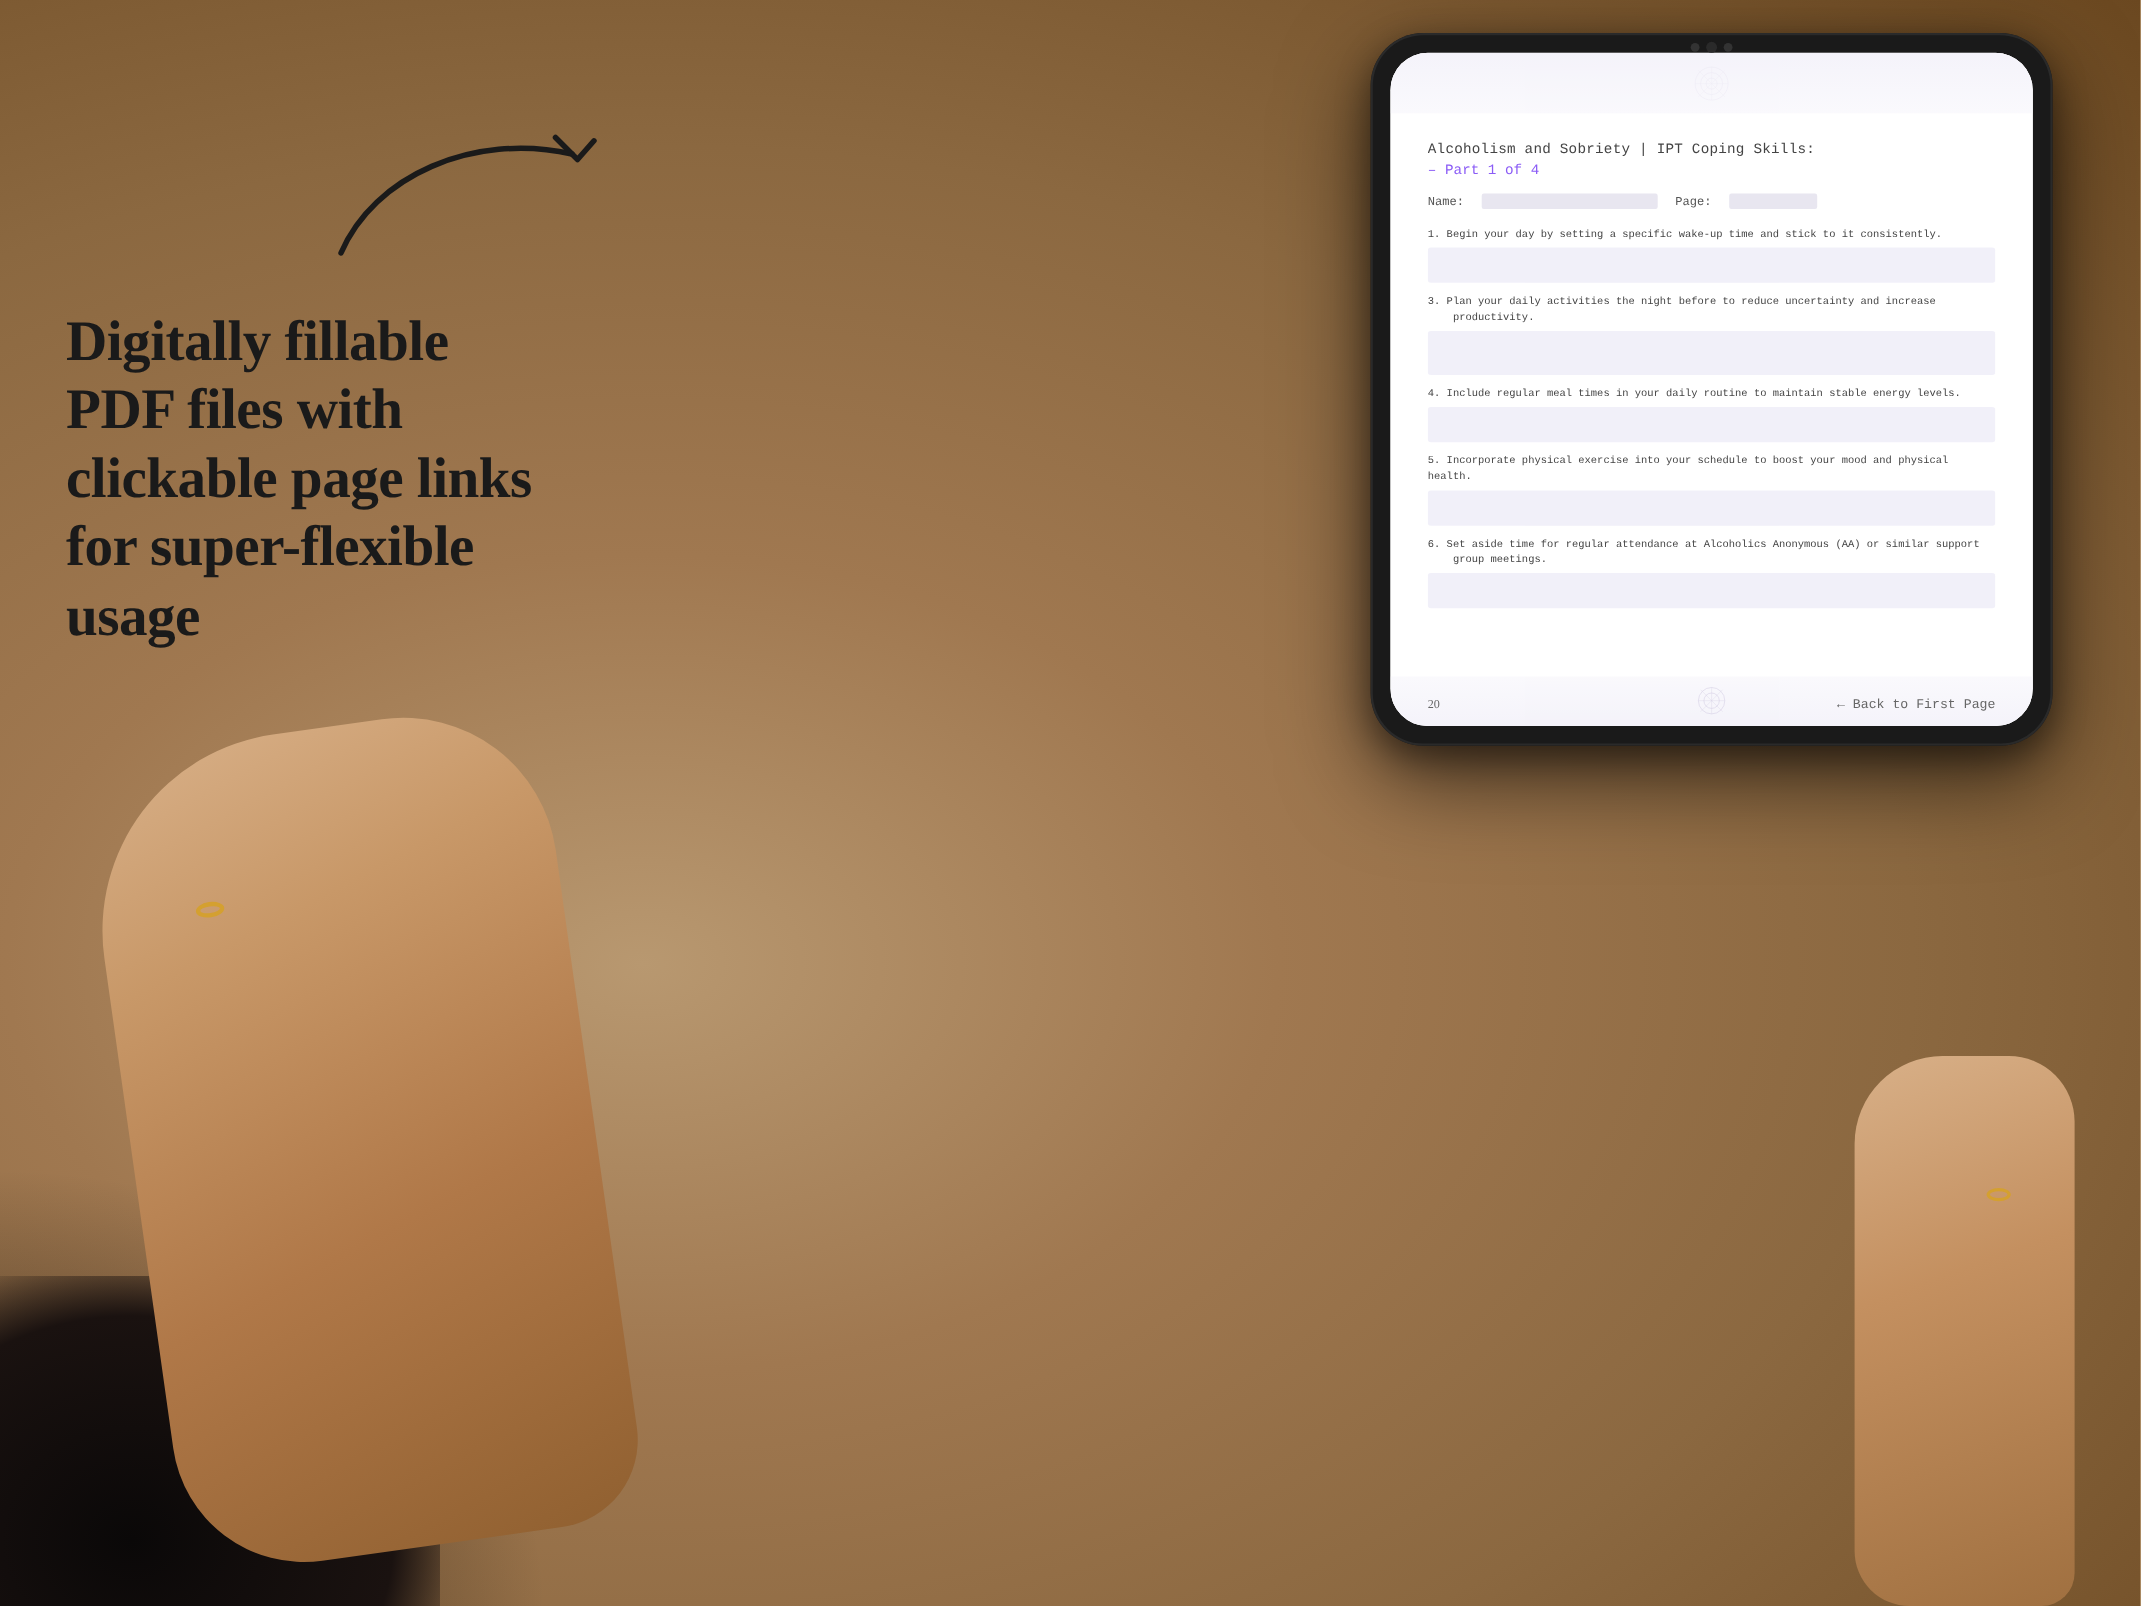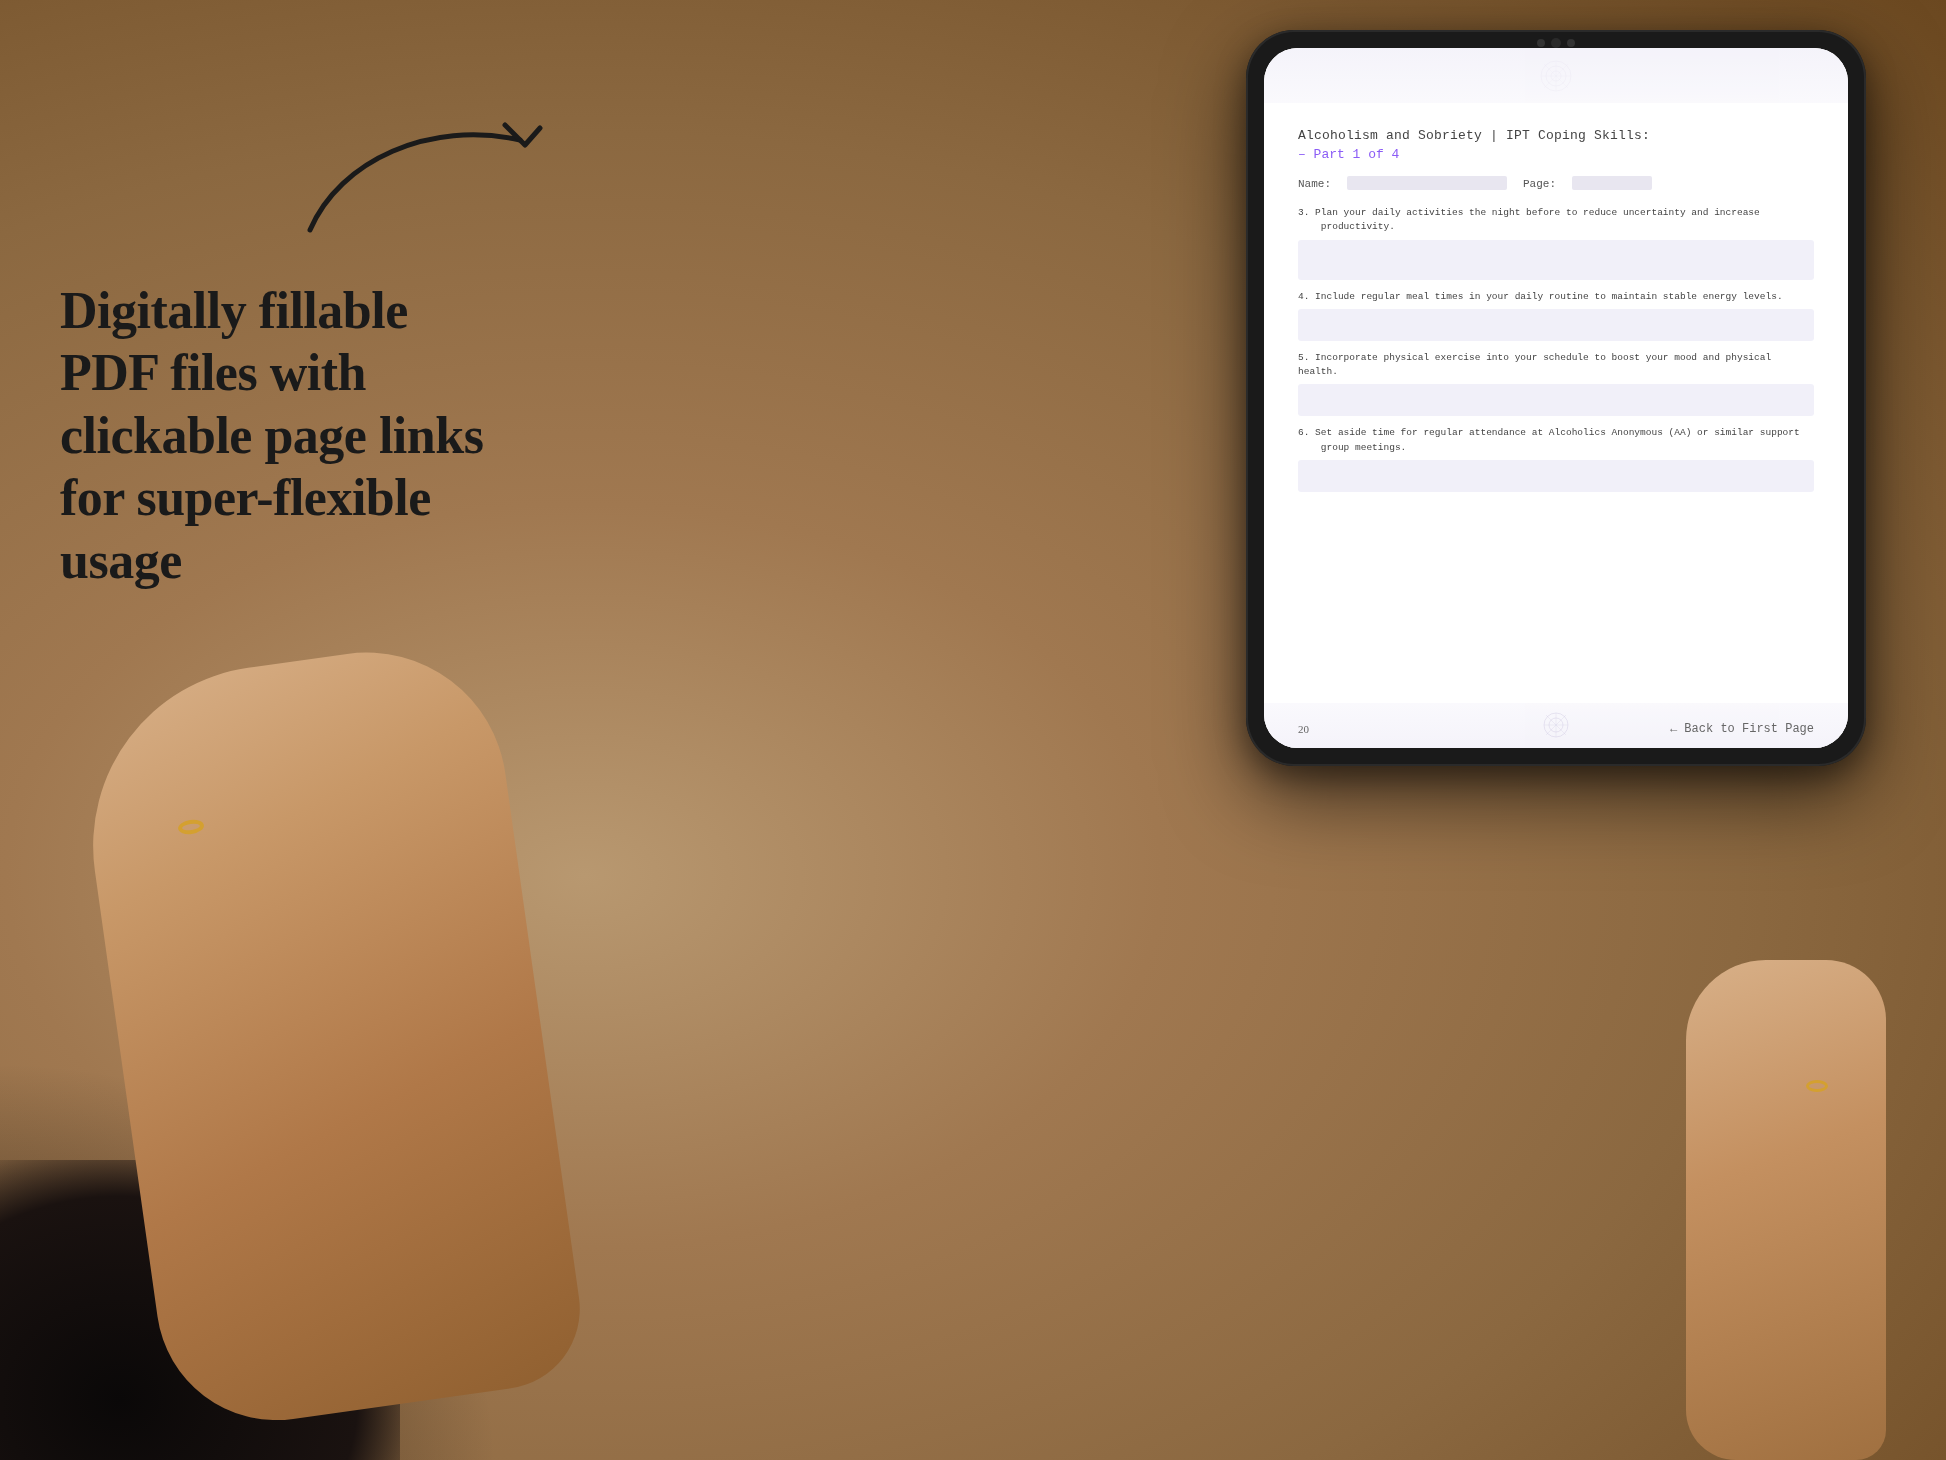--- a/index.html
+++ b/index.html
@@ -64,21 +64,21 @@
       height: 100%;
     }
 
     
     .tablet-wrapper {
       position: absolute;
       right: 80px;
       top: 30px;
       z-index: 10;
       width: 620px;
-      height: 736px;
+      height: 648px;
     }
 
     .tablet-outer {
       width: 100%;
       height: 100%;
       background: #1a1a1a;
       border-radius: 48px;
       padding: 18px;
       box-shadow:
         0 30px 80px rgba(0,0,0,0.6),
@@ -368,20 +368,24 @@
           <div class="pdf-title">Alcoholism and Sobriety | IPT Coping Skills:</div>
           <div class="pdf-subtitle">– Part 1 of 4</div>
 
           <div class="pdf-fields-row">
             <span class="pdf-field-label">Name:</span>
             <div class="pdf-field-input"></div>
             <span class="pdf-field-label">Page:</span>
             <div class="pdf-field-input short"></div>
           </div>
 
+          <div class="pdf-question">
+            <div class="pdf-question-text">1. Begin your day by setting a specific wake-up time and stick to it consistently.</div>
+            <div class="pdf-answer-lines"></div>
+          </div>
 
 
           <div class="pdf-question">
             <div class="pdf-question-text">3. Plan your daily activities the night before to reduce uncertainty and increase<br>&nbsp;&nbsp;&nbsp;&nbsp;productivity.</div>
             <div class="pdf-answer-lines tall"></div>
           </div>
 
           <div class="pdf-question">
             <div class="pdf-question-text">4. Include regular meal times in your daily routine to maintain stable energy levels.</div>
             <div class="pdf-answer-lines"></div>

